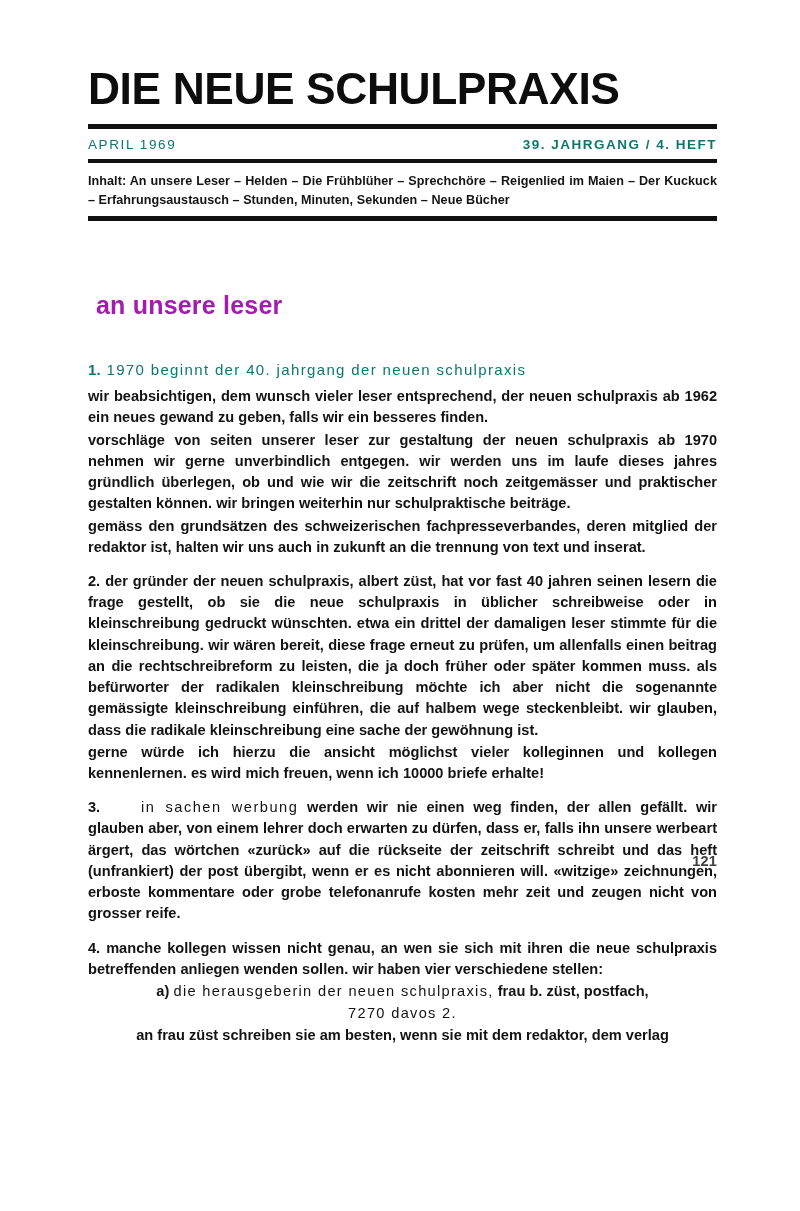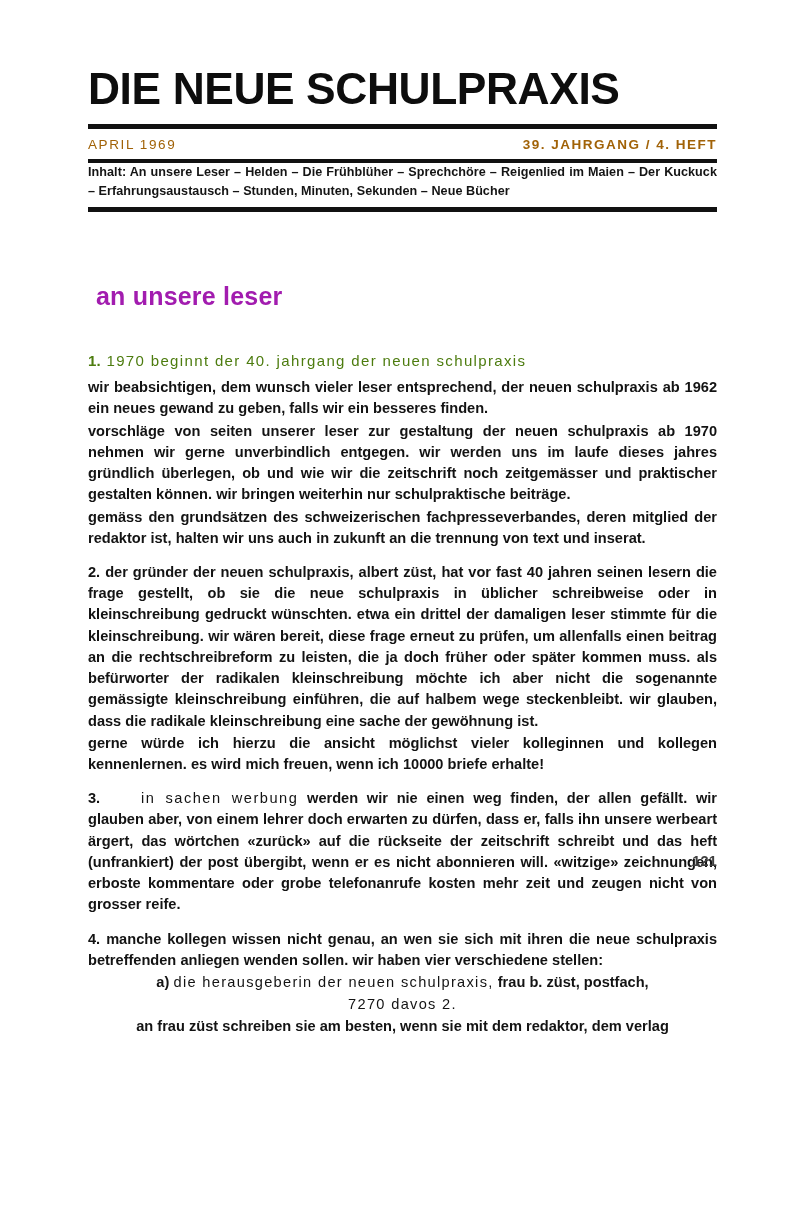--- a/index.html
+++ b/index.html
@@ -73,32 +73,32 @@
     display: flex;
     justify-content: space-between;
     align-items: baseline;
     margin-top: 8px;
     margin-bottom: 7px;
   }
   .issue-date, .issue-vol {
     font-size: 13.5px;
     font-weight: 400;
     letter-spacing: 1.6px;
-    color: #a16207;
+    color: #0f766e;
     white-space: nowrap;
   }
   .issue-vol {
     font-weight: 700;
     letter-spacing: 1.5px;
     text-align: center;
   }
 
   
   .inhalt {
-    margin-top: 0;
+    margin-top: 9px;
     margin-bottom: 7px;
     font-size: 12.6px;
     font-weight: 700;
     line-height: 1.47;
     color: #141414;
     letter-spacing: 0.05px;
     text-align: justify;
     text-justify: inter-word;
   }
   .inhalt .lbl {
@@ -118,21 +118,21 @@
     font-weight: 700;
     letter-spacing: 0.2px;
     color: #a21caf;
     margin: 0 0 40px 8px;
   }
 
   .sub-head {
     font-size: 15px;
     font-weight: 400;
     letter-spacing: 1.35px;
-    color: #4d7c0f;
+    color: #0f766e;
     margin: 0 0 6px 0;
     line-height: 1.35;
   }
   .sub-head .no {
     font-weight: 700;
     letter-spacing: 0.2px;
   }
 
   p.body {
     font-size: 14.6px;

